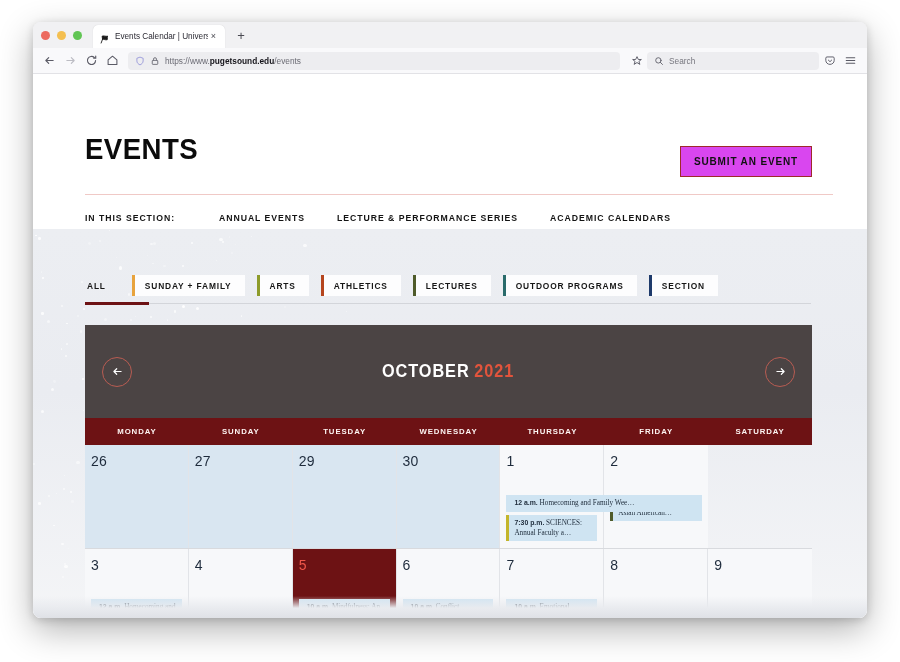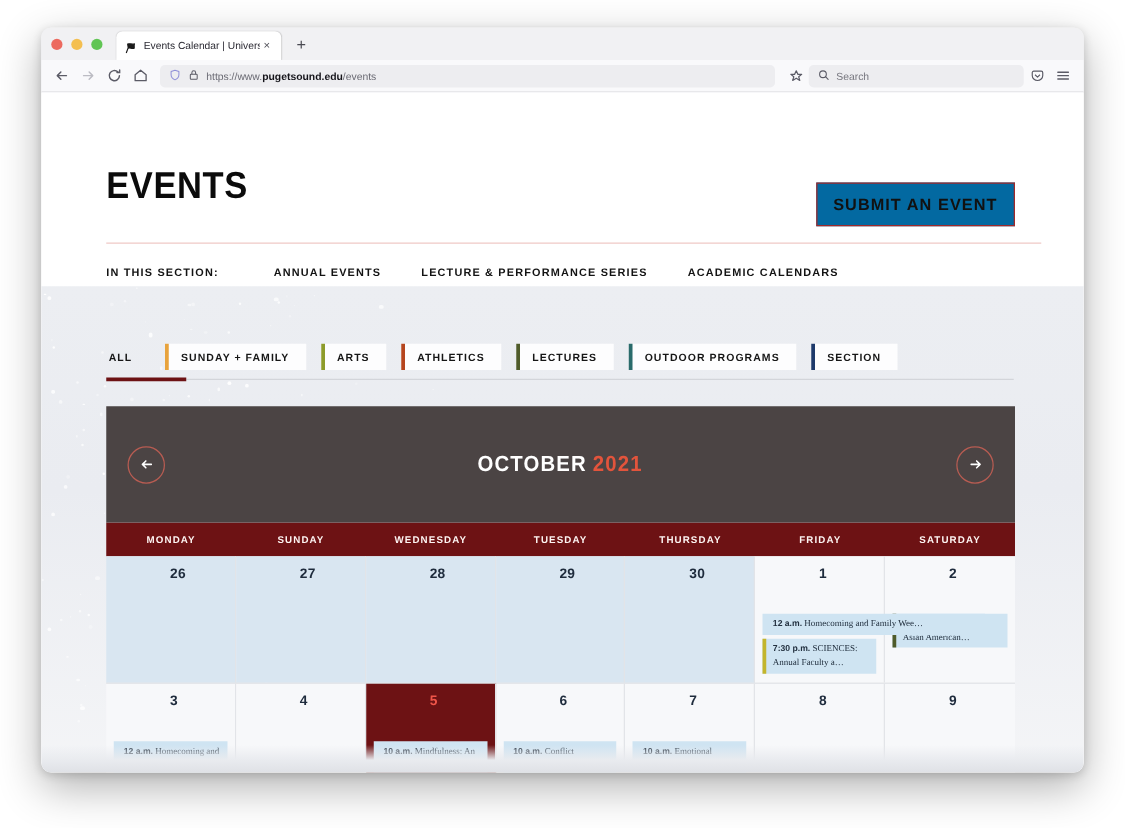--- a/index.html
+++ b/index.html
@@ -111,22 +111,22 @@
   .events-title {
     position: absolute; left: 52px; top: 58px;
     font-size: 30px; font-weight: 700; letter-spacing: 0.5px;
     color: #0b0b0b; font-family: "Liberation Sans Narrow","Liberation Sans",sans-serif;
     transform: scaleX(0.92); transform-origin: left center;
   }
   .submit-btn {
     position: absolute; right: 55px; top: 72px;
     border: 1.5px solid #9e2a2b;
     padding: 9px 13px;
-    font-size: 13px; font-weight: 700; letter-spacing: 0.85px;
-    color: #111; background: #0369a1; white-space: nowrap;
+    font-size: 10px; font-weight: 700; letter-spacing: 0.85px;
+    color: #111; background: #d946ef; white-space: nowrap;
   }
   .head-rule {
     position: absolute; left: 52px; right: 34px; top: 120px;
     height: 1px; background: #f0c9c6;
   }
   .section-nav {
     position: absolute; left: 52px; top: 139px;
     display: flex; align-items: center;
     font-size: 8.7px; font-weight: 700; letter-spacing: 0.95px; color: #131313;
   }
@@ -209,22 +209,22 @@
   .day {
     position: relative; min-height: 99px;
     background: #f7f8fa;
     border-right: 1px solid #e2e4e8;
     padding: 8px 6px 4px 6px;
   }
   .day:last-child { border-right: none; }
   .day.other { background: #d9e6f1; }
   .day.today { background: #6d1214; }
   .day .dnum {
-    font-size: 11px; font-weight: 700; color: #1e2b3c;
-    letter-spacing: 0.2px; display: block; margin-bottom: 26px; margin-left: 45px;
+    font-size: 14px; font-weight: 400; color: #1e2b3c;
+    letter-spacing: 0.2px; display: block; margin-bottom: 26px;
   }
   .day.today .dnum { color: #f0564a; }
 
   .evt {
     display: flex; margin-bottom: 3px;
     background: #cfe4f2; position: relative;
     min-height: 17px;
   }
   .evt .cbar { width: 3px; flex: 0 0 3px; }
   .evt .etxt {
@@ -567,36 +567,33 @@
           <div class="arrow-btn next">
             <svg width="13" height="13" viewBox="0 0 16 16" fill="none" stroke="#ffffff" stroke-width="1.5" stroke-linecap="round" stroke-linejoin="round">
                 <path d="M3.6 8h8.8M9 4.6 12.4 8 9 11.4"></path>
               </svg>
           </div>
         </div>
 
         <div class="dow-row" id="dow-row">
             <div class="dow">MONDAY</div>
             <div class="dow">SUNDAY</div>
+            <div class="dow">TUESDAY</div>
             <div class="dow">WEDNESDAY</div>
-            <div class="dow">TUESDAY</div>
             <div class="dow">THURSDAY</div>
             <div class="dow">FRIDAY</div>
             <div class="dow">SATURDAY</div>
           </div>
         <div id="weeks">
             <div class="week">
               <div class="day other">
                 <span class="dnum">26</span>
               </div>
               <div class="day other">
                 <span class="dnum">27</span>
-              </div>
-              <div class="day other">
-                <span class="dnum">28</span>
               </div>
               <div class="day other">
                 <span class="dnum">29</span>
               </div>
               <div class="day other">
                 <span class="dnum">30</span>
               </div>
               <div class="day">
                 <span class="dnum">1</span>
                 <div class="evt span2">

